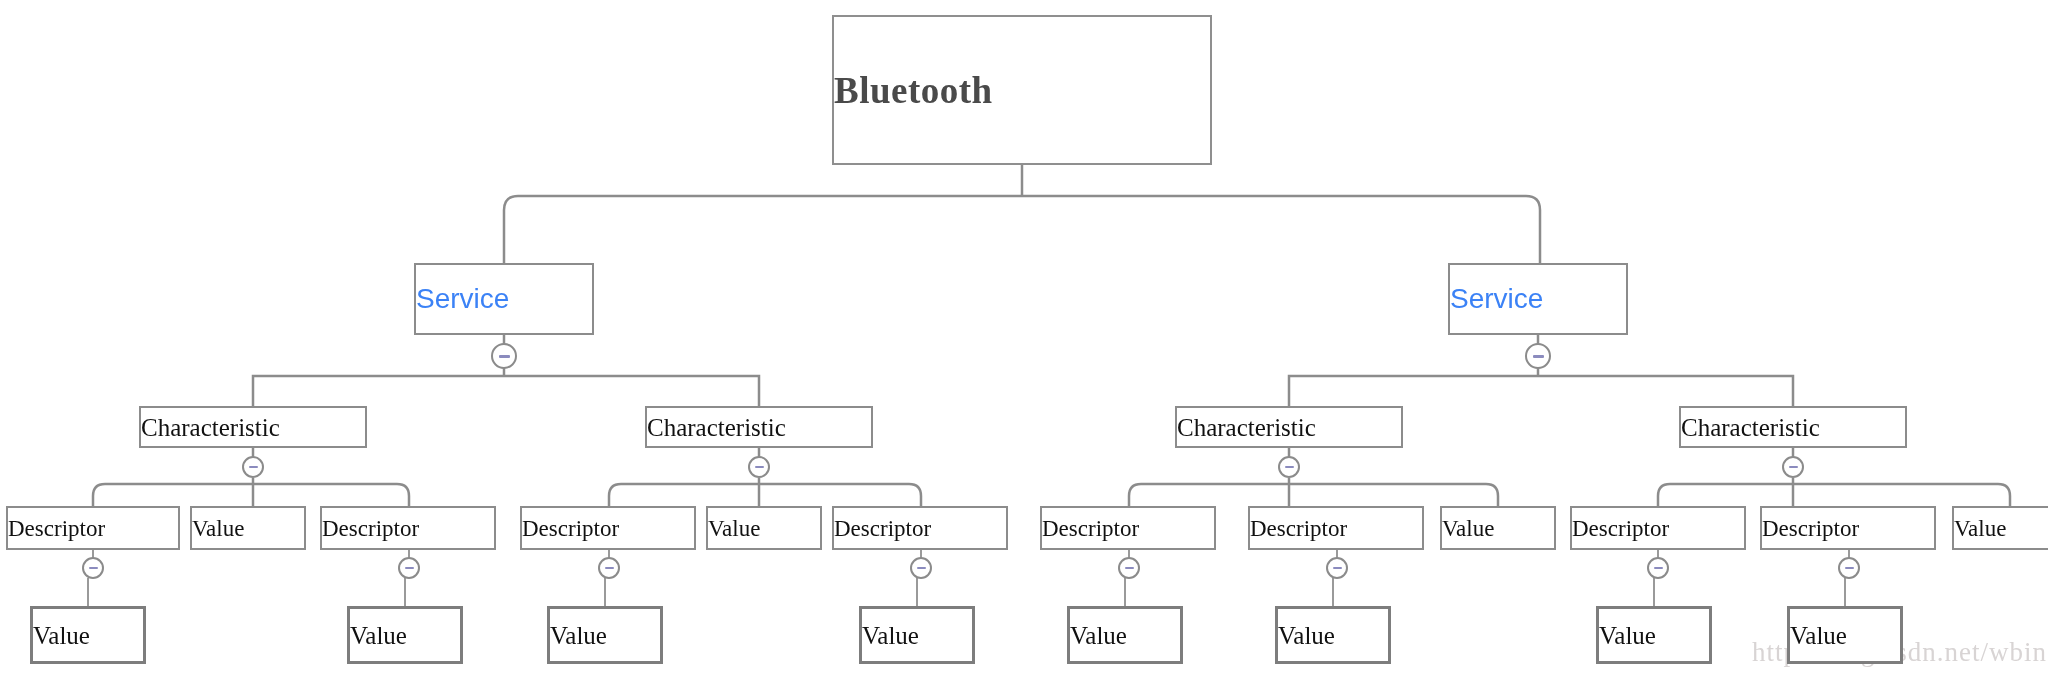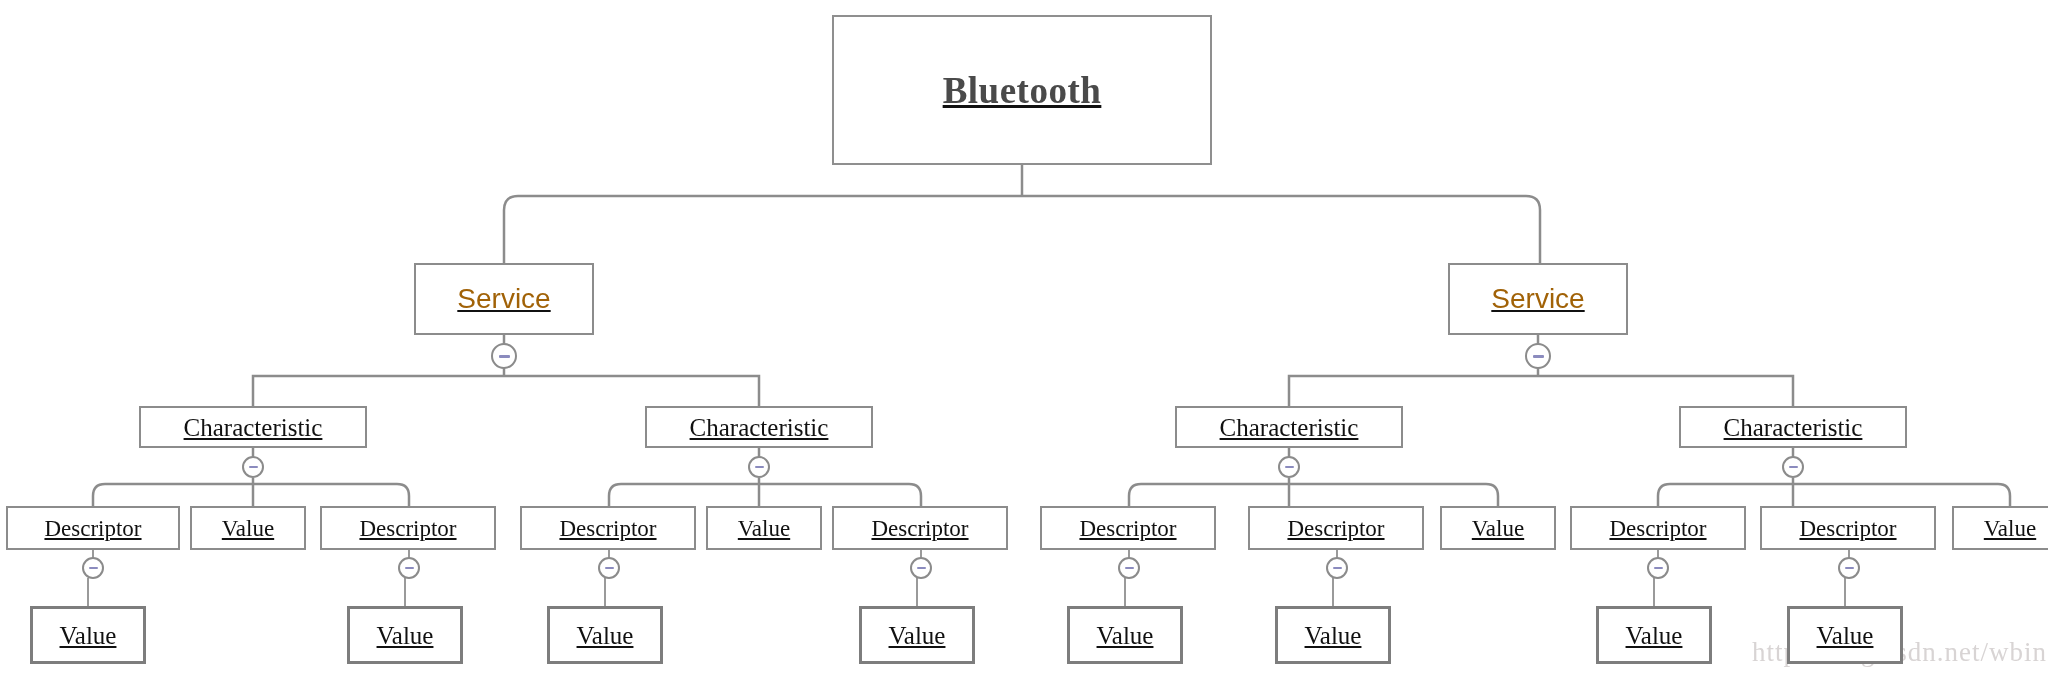--- a/index.html
+++ b/index.html
@@ -25,25 +25,24 @@
   }
 
   
   .node {
     position: absolute;
     box-sizing: border-box;
     background: #ffffff;
     border: 2px solid #8c8c8c;
     display: flex;
     align-items: center;
-    justify-content: center;
+    justify-content: flex-start;
     color: #111111;
     white-space: nowrap;
     z-index: 3;
-    text-decoration: underline;
   }
   .node-label {
     line-height: 1;
   }
 
   
   .node.root {
     border-color: #8f8f8f;
     border-width: 2px;
   }
@@ -53,21 +52,21 @@
     font-size: 37px;
     color: #4a4a4a;
     letter-spacing: 0.5px;
   }
 
   
   .node.service .node-label {
     font-family: "Liberation Sans", "DejaVu Sans", sans-serif;
     font-size: 28px;
     font-weight: 400;
-    color: #a16207;
+    color: #3b82f6;
   }
 
   
   .node.characteristic .node-label {
     font-family: "Liberation Serif", "DejaVu Serif", serif;
     font-size: 25px;
     color: #111111;
   }
 
   

